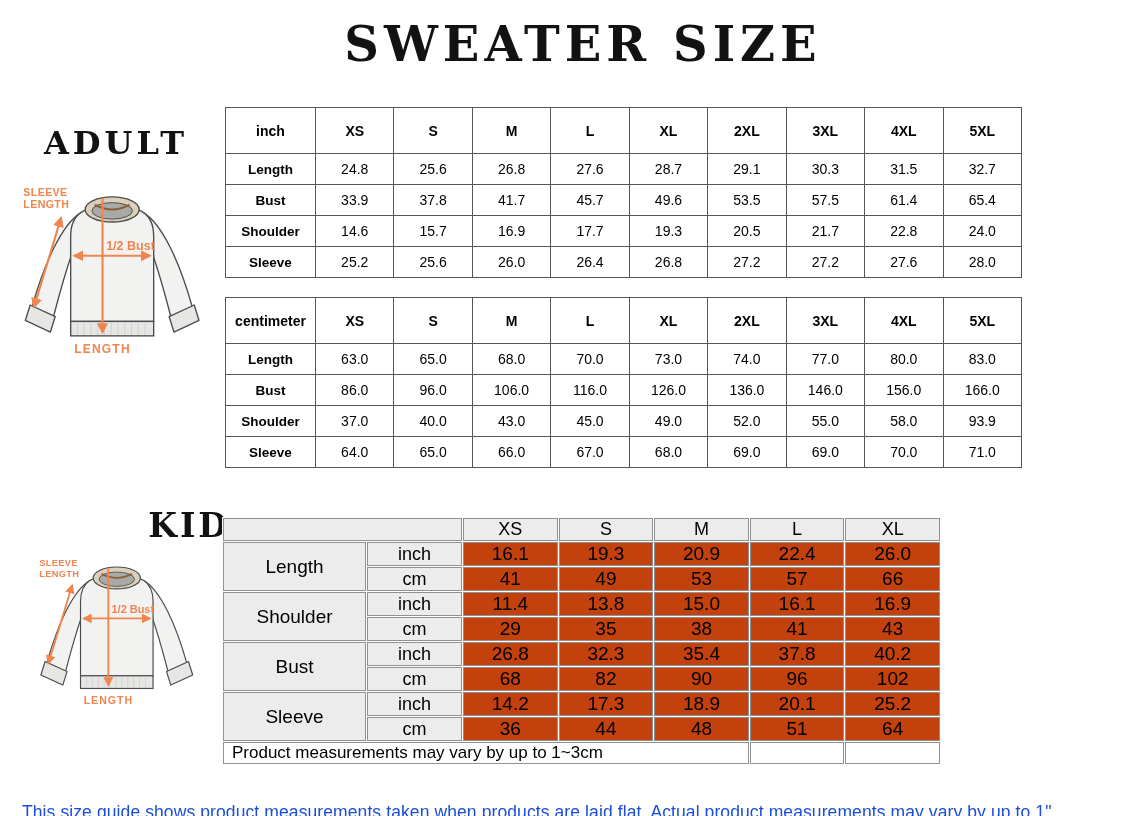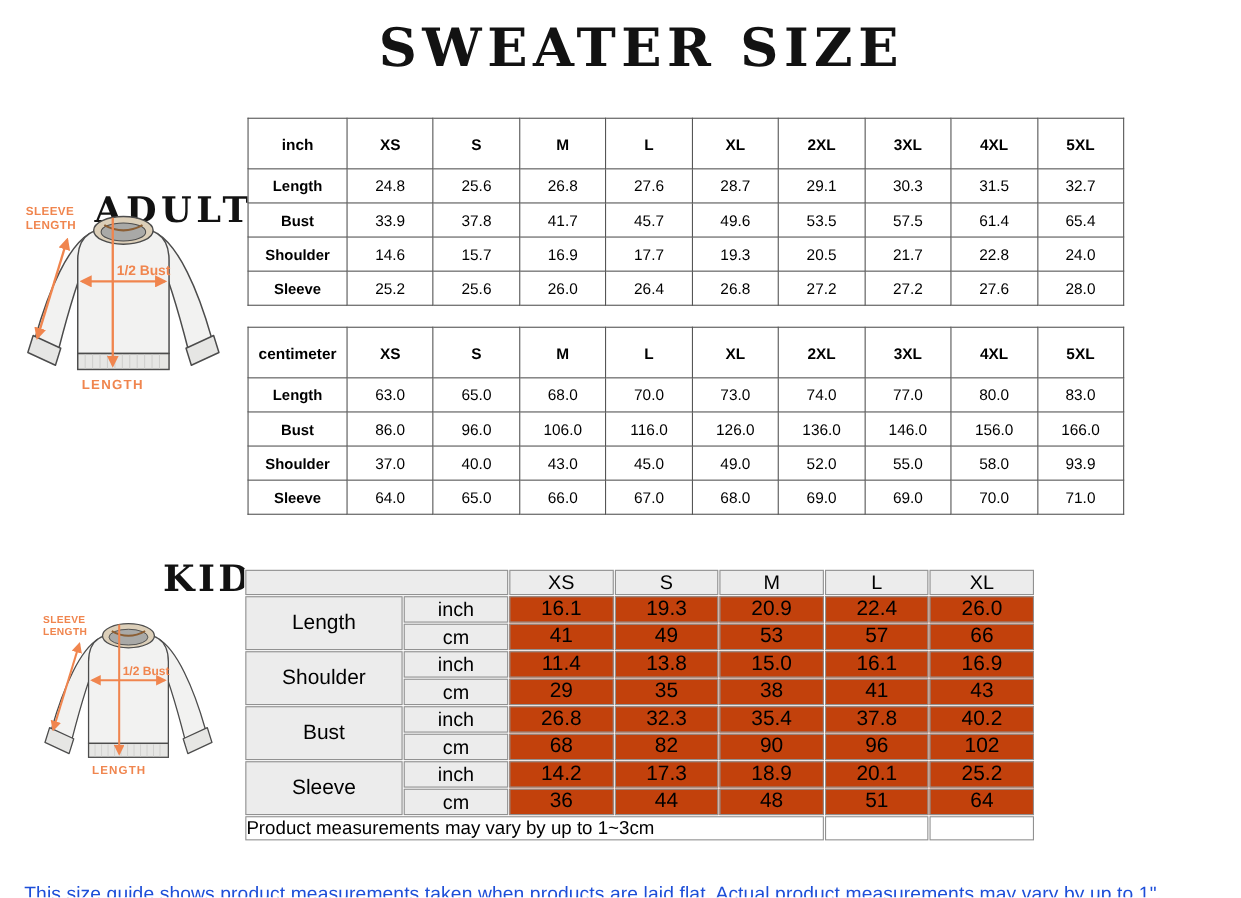--- a/index.html
+++ b/index.html
@@ -7,23 +7,23 @@
   .page {
     position:relative; width:1128px; height:816px; background:#ffffff;
     font-family:"Liberation Sans", sans-serif; overflow:hidden; color:#000;
   }
   .title {
     position:absolute; top:16px; left:0; width:1128px; text-align:center;
     font-family:"DejaVu Serif", serif; font-weight:bold; font-size:48px;
     letter-spacing:5px; color:#121212; white-space:nowrap;padding-left:38px;
   }
   .adult-heading {
-    position:absolute; top:124px; left:2px; width:228px; text-align:right;
+    position:absolute; top:124px; left:2px; width:228px; text-align:center;
     font-family:"DejaVu Serif", serif; font-weight:bold; font-size:32px;
-    letter-spacing:4px; color:#121212;margin-top:48px;
+    letter-spacing:4px; color:#121212;
   }
   .kid-heading {
     position:absolute; top:506px; left:2px; width:228px; text-align:right;
     font-family:"DejaVu Serif", serif; font-weight:bold; font-size:33px;
     letter-spacing:3px; color:#121212;
   }
   .adult-svg { position:absolute; left:6px; top:166px; width:222px; height:222px; }
   .kid-svg   { position:absolute; left:24px; top:540px; width:194px; height:194px; }
 
   
@@ -50,21 +50,21 @@
   }
   #kid-table th, #kid-table td {
     border:1px solid #919191; text-align:center; vertical-align:middle;
     padding:0; font-weight:normal; color:#000;
   }
   #kid-table .kid-head-blank, #kid-table .kid-head-size { background:#ececec; height:19px; font-size:18px; }
   #kid-table .kid-label { background:#ececec; font-size:19px; }
   #kid-table .kid-unit  { background:#ececec; font-size:18px; height:20px; }
   #kid-table .kid-val   { background:#c2410c; font-size:19px; height:20px; }
   #kid-table .kid-note-cell {
-    background:#ffffff; font-size:17px; text-align:left; padding:0 0; height:21px;
+    background:#ffffff; font-size:17px; text-align:left; padding:0 8px; height:21px;
     white-space:nowrap; overflow:visible;
   }
   .kid-col-label { width:143px; }
   .kid-col-unit  { width:95px; }
 
   .footer {
     position:absolute; left:22px; top:802px; width:1090px;
     font-size:17.5px; color:#1d4ed8; letter-spacing:0.1px;
   }
   .svg-lbl { font-family:"Liberation Sans", sans-serif; font-weight:bold; fill:#f0854e; }

